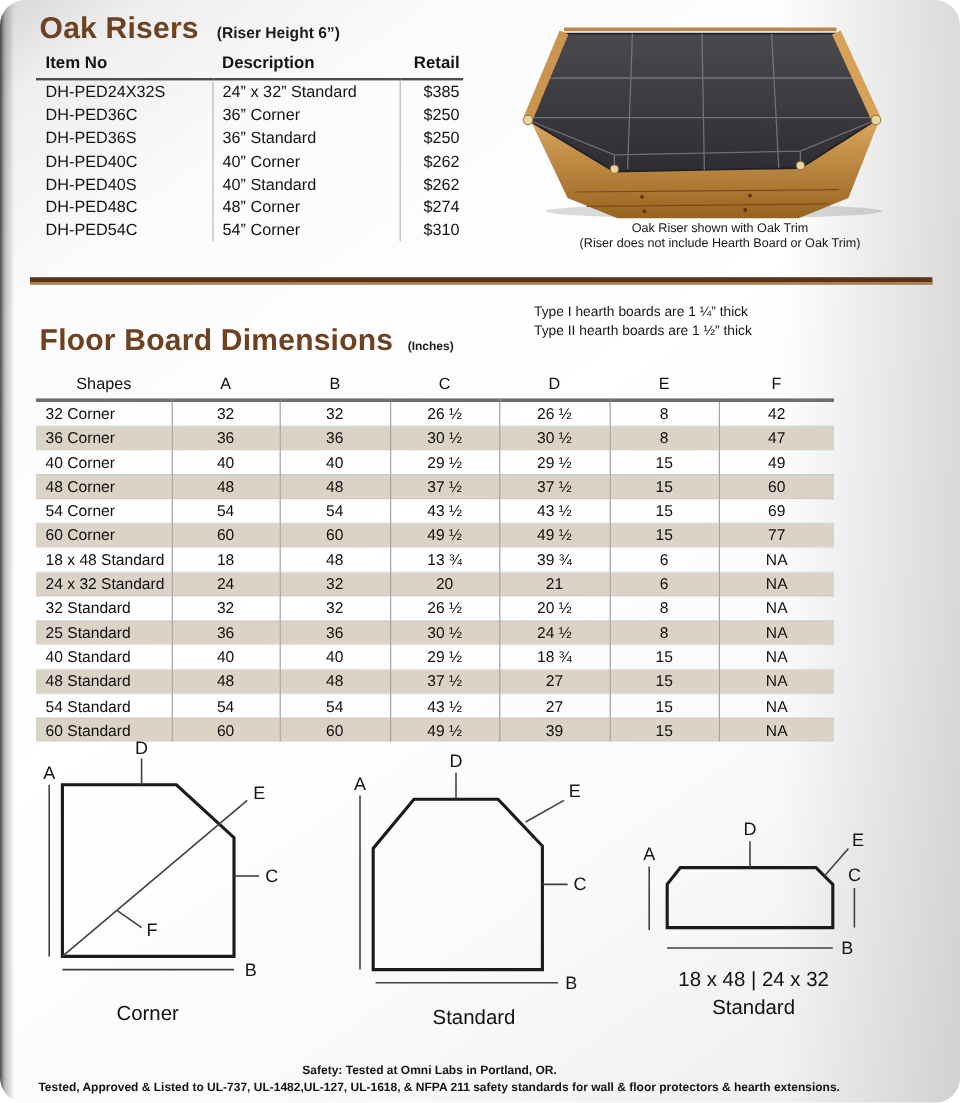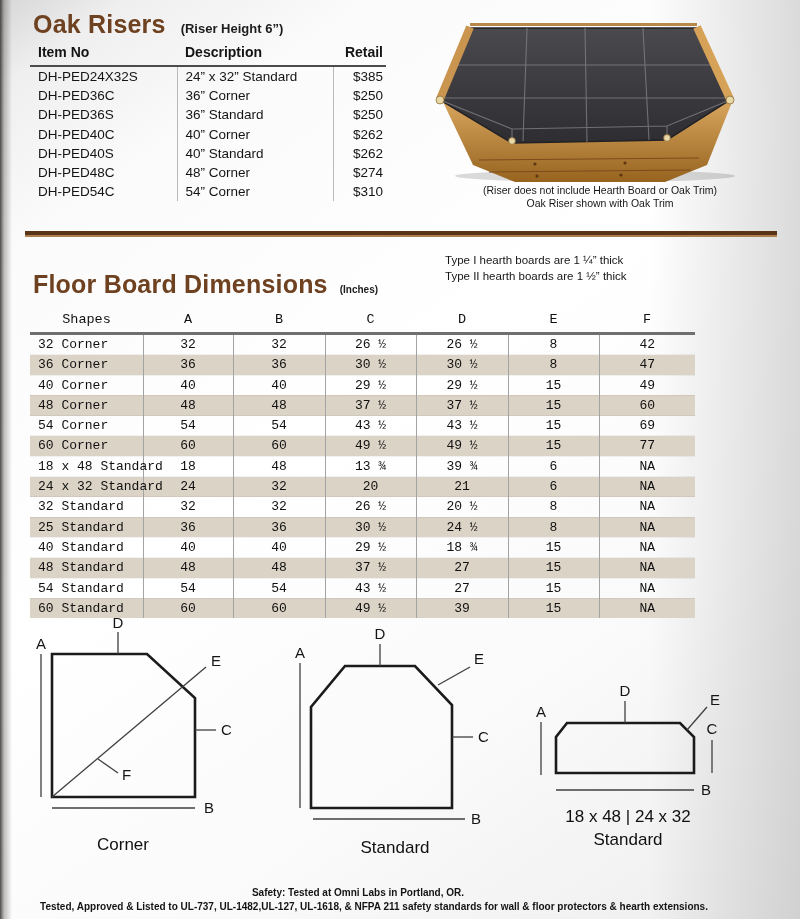--- a/index.html
+++ b/index.html
@@ -1,19 +1,20 @@
 <!DOCTYPE html>
 <html><head>
 <meta charset="utf-8">
 <style>
   html,body { margin:0; padding:0; background:#fff; }
   .page {
     position:relative; width:800px; height:919px; overflow:hidden;
     font-family:"Liberation Sans", sans-serif; color:#151515;
     background:linear-gradient(145deg, #d7d7d7 0%, #efefef 6%, #fbfbfb 18%, #ffffff 45%, #fafafa 72%, #ededed 100%);
+    border-radius:21px;
   }
   .abs { position:absolute; }
   .left-vignette { left:0; top:0; width:12px; height:919px;
     background:linear-gradient(to right, rgba(35,32,30,.8) 0, rgba(70,66,62,.35) 4px, rgba(120,120,120,0) 12px); }
   .right-shade { right:0; top:0; width:150px; height:919px;
     background:linear-gradient(to right, rgba(190,190,190,0) 0%, rgba(175,175,175,.45) 100%); }
 
   .title-row { display:flex; align-items:baseline; }
   .section-title { font-size:25px; font-weight:bold; color:#6e4120; letter-spacing:.2px; }
   .title-sub { font-size:13px; color:#1c1c1c; margin-left:15px; font-weight:600; }
@@ -22,21 +23,21 @@
   
   .oak-table { border-collapse:collapse; table-layout:fixed; width:356px; font-size:13.5px; color:#141414; }
   .oak-table thead th { text-align:left; font-weight:bold; font-size:14px; height:20px; padding:0 0 3px 8px;
     border-bottom:2px solid #4c4c4c; }
   .oak-table thead th:nth-child(3) { text-align:right; padding:0 3px 3px 0; }
   .oak-table tbody td { height:19.2px; line-height:19.2px; padding:0 0 0 8px; white-space:nowrap; }
   .oak-table tbody td:nth-child(2) { border-left:1px solid #b9b9b9; }
   .oak-table tbody td:nth-child(3) { border-left:1px solid #b9b9b9; text-align:right; padding:0 3px 0 0; }
 
   
-  .fb-table { border-collapse:collapse; table-layout:fixed; width:665px; font-size:13px; color:#101010;font-family:Liberation Mono, monospace; }
+  .fb-table { border-collapse:collapse; table-layout:fixed; width:665px; font-size:13px; color:#101010; }
   .fb-table thead th { font-weight:400; font-size:13.5px; text-align:center; height:25px; vertical-align:bottom;
     padding:0 0 5px 0; border-bottom:3px solid #6f6f6f; }
   .fb-table thead th:first-child { text-align:center; }
   .fb-table tbody td { height:19.3px; line-height:19.3px; text-align:center; padding:0; white-space:nowrap; }
   .fb-table tbody td:first-child { text-align:left; padding-left:8px; }
   .fb-table tbody td + td { border-left:1px solid #a3a3a3; }
   .fb-table tbody tr { border-top:1px solid rgba(0,0,0,.05); }
   .fb-table tbody tr:nth-child(even) { background:#dcd3c7; }
 
   .divider { height:4px; background:#5b3317; border-bottom:2px solid #ad7e4e; }
@@ -142,22 +143,22 @@
     <path d="M35,14.5 L262,14.5" stroke="#b8874a" stroke-width="3"></path>
     <g fill="#e8d8a6" stroke="#8f6b35" stroke-width="0.8">
       <circle cx="5" cy="90" r="4"></circle>
         <circle cx="295" cy="90" r="4"></circle>
       <circle cx="77" cy="131" r="3.4"></circle>
         <circle cx="232" cy="128" r="3.4"></circle>
     </g>
   </svg>
 
   <div class="abs photo-caption" style="left:420px; top:184px; width:360px;">
+    <div>Oak Riser shown with Oak Trim</div>
     <div>(Riser does not include Hearth Board or Oak Trim)</div>
-    <div>Oak Riser shown with Oak Trim</div>
   </div>
 
   <div class="abs divider" style="left:25px; top:231px; width:752px;"></div>
 
   <div class="abs title-row" style="left:33px; top:270px;">
     <span class="section-title">Floor Board Dimensions</span>
     <span class="title-sub small">(Inches)</span>
   </div>
 
   <div class="abs notes" style="left:445px; top:253px;">
@@ -358,14 +359,14 @@
     <text class="dlabel" x="16" y="62" text-anchor="middle">A</text>
     <text class="dlabel" x="100" y="41" text-anchor="middle">D</text>
     <text class="dlabel" x="185" y="50" text-anchor="start">E</text>
     <text class="dlabel" x="187" y="79" text-anchor="middle">C</text>
     <text class="dlabel" x="176" y="140" text-anchor="start">B</text>
     <text class="dcaption" x="103" y="167" text-anchor="middle">18 x 48  |  24 x 32</text>
     <text class="dcaption" x="103" y="190" text-anchor="middle">Standard</text>
   </svg>
 
   <div class="abs footer-line" style="left:0; top:887px;">Safety: Tested at Omni Labs in Portland, OR.</div>
-  <div class="abs footer-line" style="left:0; top:901px;padding-left:16px;">Tested, Approved &amp; Listed to UL-737, UL-1482,UL-127, UL-1618, &amp; NFPA 211 safety standards for wall &amp; floor protectors &amp; hearth extensions.</div>
+  <div class="abs footer-line" style="left:8px; top:901px;">Tested, Approved &amp; Listed to UL-737, UL-1482,UL-127, UL-1618, &amp; NFPA 211 safety standards for wall &amp; floor protectors &amp; hearth extensions.</div>
 </div>
 
 </body></html>

